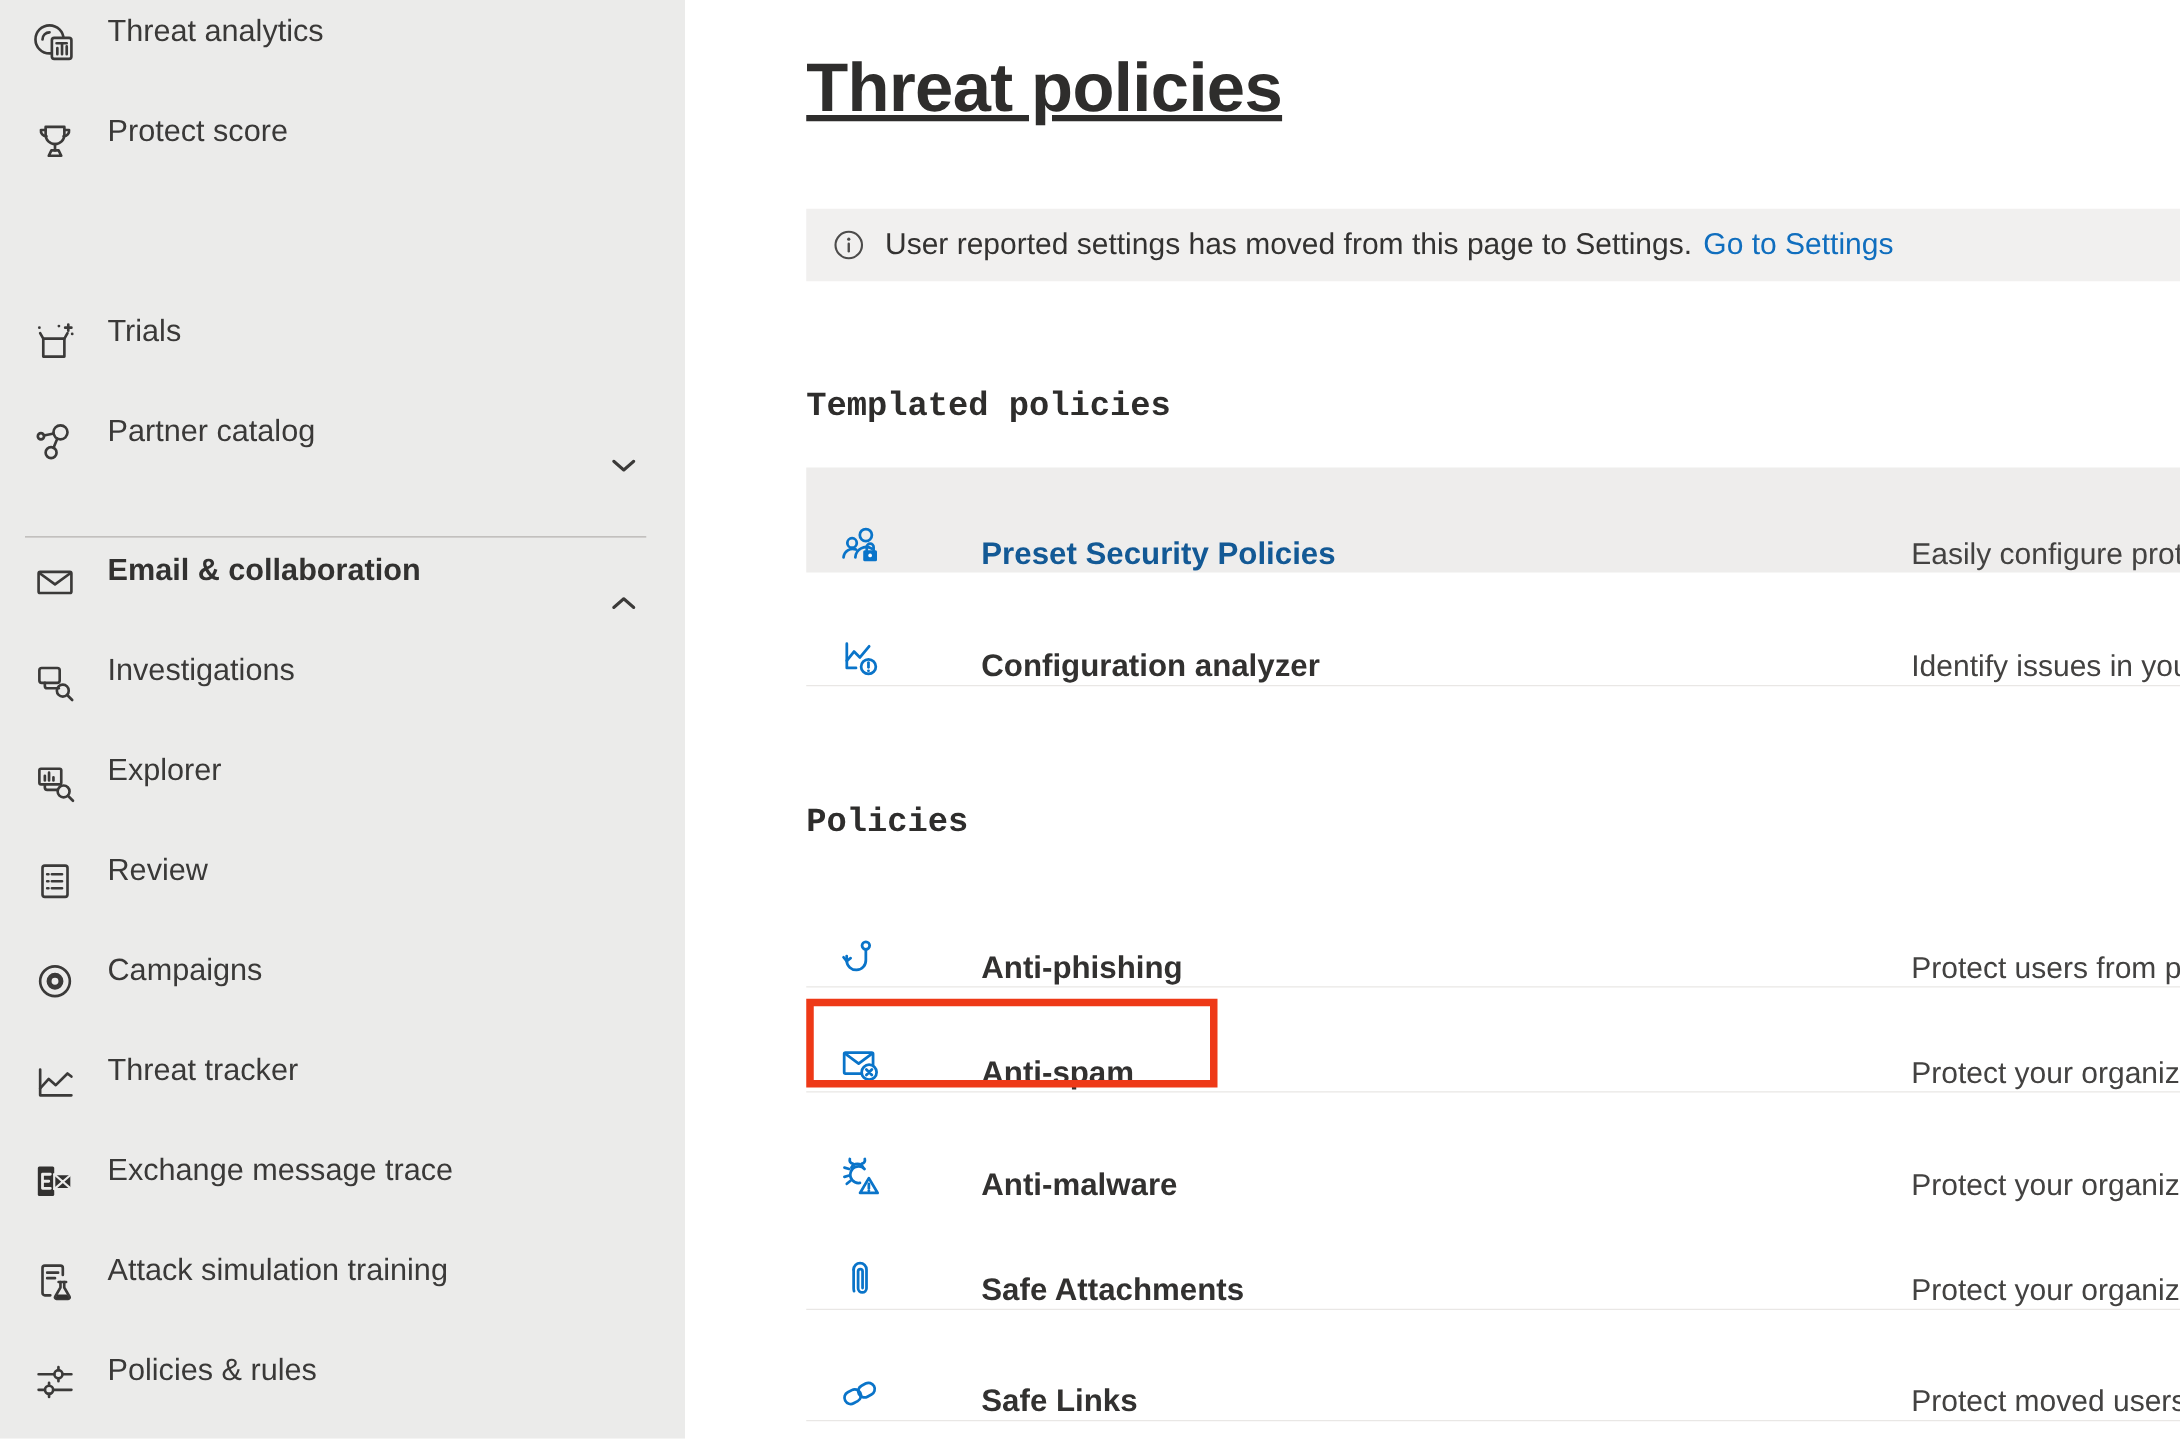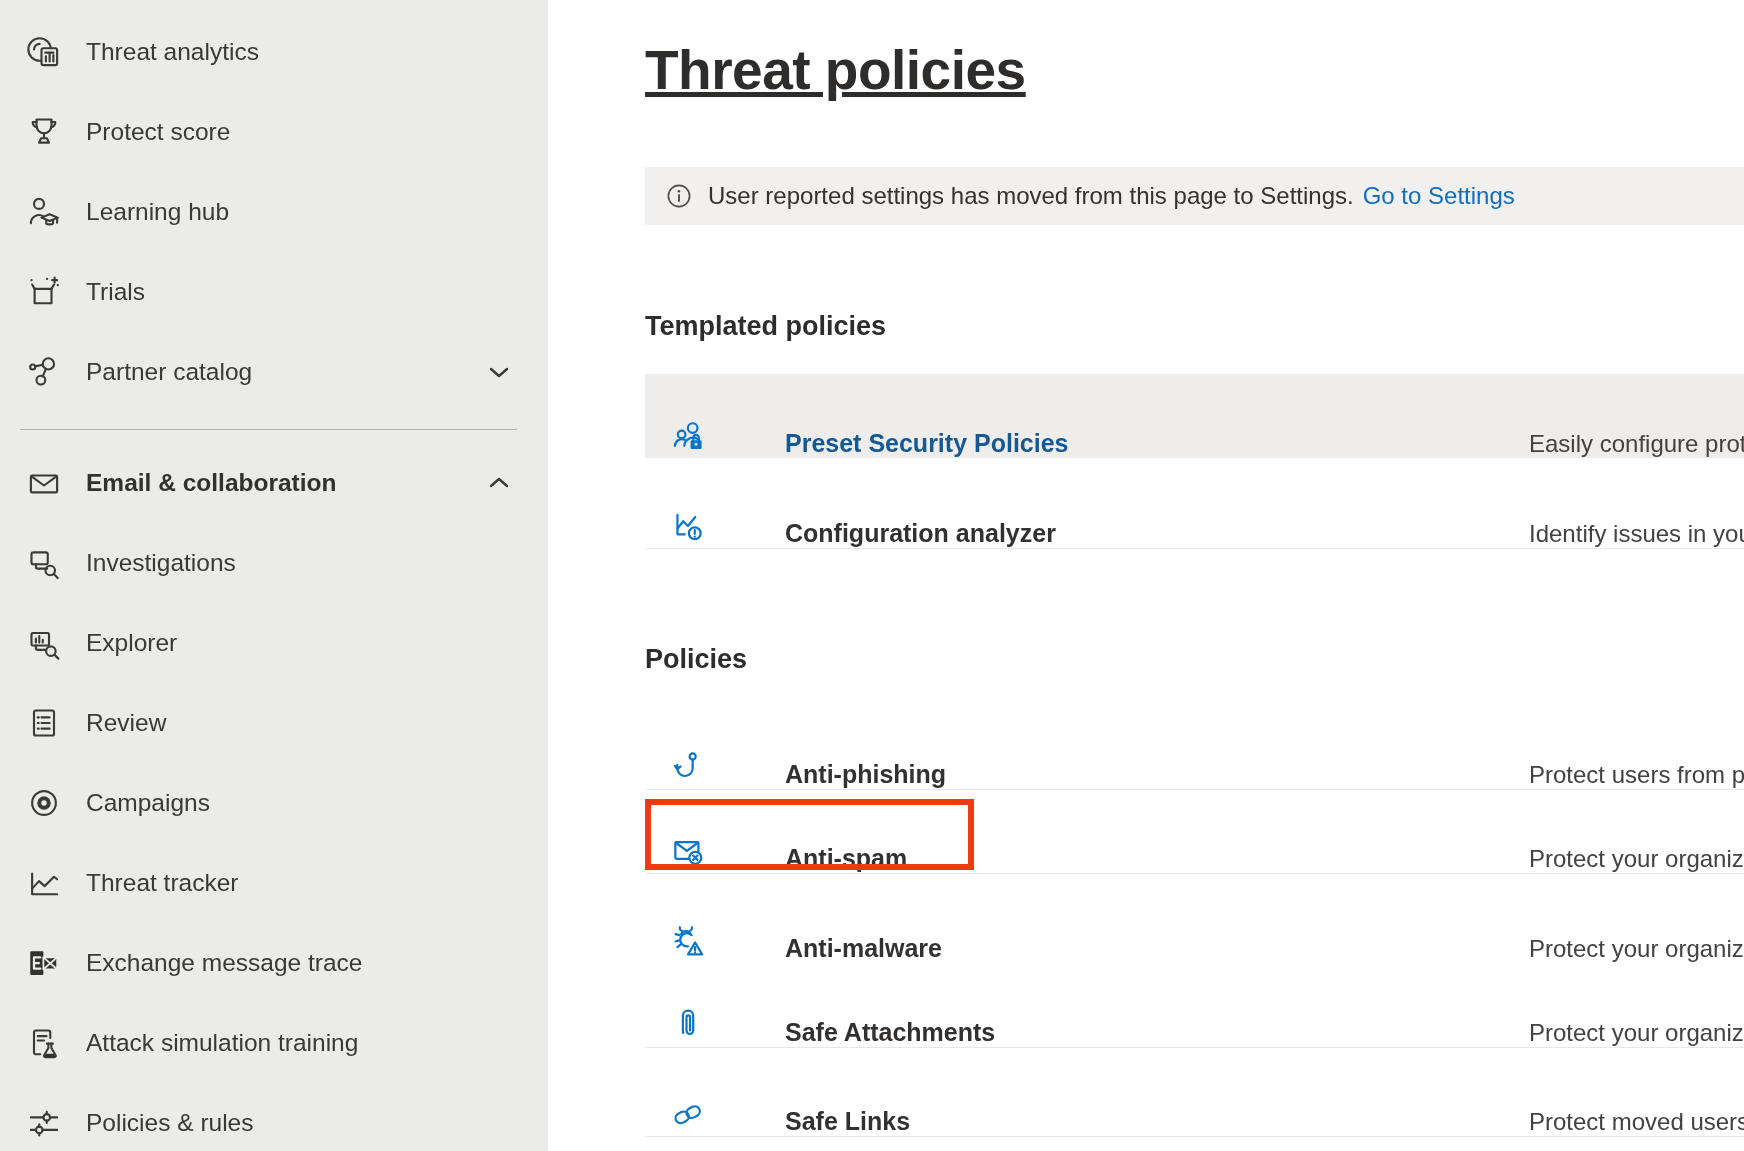--- a/index.html
+++ b/index.html
@@ -4,21 +4,21 @@
 <style>
   * { margin:0; padding:0; box-sizing:border-box; }
   html,body { width:1744px; height:1151px; overflow:hidden; background:#fff;
     font-family:"Liberation Sans", sans-serif; }
   .screen { position:relative; width:1744px; height:1151px; background:#fff; }
 
   
   .sidebar { position:absolute; left:0; top:0; width:548px; height:1151px;
     background:#ebebea; }
   .nav-item { position:absolute; left:0; width:548px; height:80px;
-    display:flex; align-items:center; padding-left:22px; cursor:pointer; }
+    display:flex; padding-left:22px; cursor:pointer; }
   .nav-icon { width:44px; height:44px; flex:0 0 44px; display:flex;
     align-items:center; justify-content:center; }
   .nav-icon svg { width:40px; height:40px; stroke:#3b3a39; fill:none;
     stroke-width:1.7; stroke-linecap:round; stroke-linejoin:round; }
   .nav-label { margin-left:20px; font-size:24.5px; color:#3a3938; white-space:nowrap; }
   .nav-item.bold .nav-label { font-weight:700; color:#323130; }
   .side-divider { position:absolute; left:20px; top:429px; width:497px; height:1px;
     background:#b5b2b0; }
   .chevron { position:absolute; right:33px; top:50%; transform:translateY(-50%);
     width:32px; height:32px; }
@@ -30,21 +30,21 @@
   .page-title { position:absolute; left:97px; top:38px; font-size:55px; font-weight:700;
     color:#2e2d2c; letter-spacing:-0.5px;text-decoration:underline; }
 
   .banner { position:absolute; left:97px; right:0; top:167px; height:58px;
     background:#f1f0ef; display:flex; align-items:center; padding-left:21px;
     font-size:24px; color:#333231; white-space:nowrap; }
   .banner .info-ic { width:26px; height:26px; margin-right:16px; flex:0 0 26px; }
   .banner a { color:#106ebe; text-decoration:none; margin-left:9px; cursor:pointer; }
 
   .sec-heading { position:absolute; left:97px; font-size:27px; font-weight:700;
-    color:#2e2d2c; }
+    color:#2e2d2c;font-family:Liberation Mono, monospace; }
   #heading-templated { top:311px; }
   #heading-policies  { top:644px; }
 
   .row { position:absolute; left:97px; right:0; display:flex; align-items:flex-end;
     padding-left:23px; cursor:pointer; }
   .row .p-icon { width:42px; height:42px; flex:0 0 42px; display:flex;
     align-items:center; justify-content:center; }
   .row .p-icon svg { width:42px; height:42px; stroke:#0a74c9; fill:none;
     stroke-width:2.1; stroke-linecap:round; stroke-linejoin:round; }
   .row .p-label { margin-left:75px; font-size:25px; font-weight:700; color:#323130;
@@ -89,32 +89,20 @@
         <svg viewBox="0 0 32 32">
             <path d="M10 6h12v5a6 6 0 0 1-12 0z"></path>
             <path d="M10 8H7a3.5 3.5 0 0 0 3.5 4M22 8h3a3.5 3.5 0 0 1-3.5 4"></path>
             <path d="M16 17v4"></path>
             <path d="M12 24.5h8l-1.7-3.5h-4.6z"></path>
           </svg>
       </span>
       <span class="nav-label">Protect score</span>
     </div>
 
-    <div class="nav-item" style="top:172px">
-      <span class="nav-icon">
-        <svg viewBox="0 0 32 32">
-            <circle cx="12" cy="9.5" r="4"></circle>
-            <path d="M5.5 25a6.5 6.5 0 0 1 10-5.5"></path>
-            <path d="M14 20.5l6.5-2.7 6.5 2.7-6.5 2.7z"></path>
-            <path d="M26.5 21v3.5"></path>
-            <path d="M17.8 22.8v2.2c0 1.2 5.4 1.2 5.4 0v-2.2"></path>
-          </svg>
-      </span>
-      <span class="nav-label">Learning hub</span>
-    </div>
 
     <div class="nav-item" style="top:252px">
       <span class="nav-icon">
         <svg viewBox="0 0 32 32">
             <path d="M8.5 13.5h13.5V25H8.5z"></path>
             <path d="M8.5 13.5L6.5 10M22 13.5l2-3.5"></path>
             <path d="M24.5 4.5v4M22.5 6.5h4"></path>
             <circle cx="18.5" cy="5.5" r="0.9" fill="#3b3a39" stroke="none"></circle>
             <circle cx="27" cy="10.5" r="0.9" fill="#3b3a39" stroke="none"></circle>
             <circle cx="6" cy="6.5" r="0.9" fill="#3b3a39" stroke="none"></circle>

